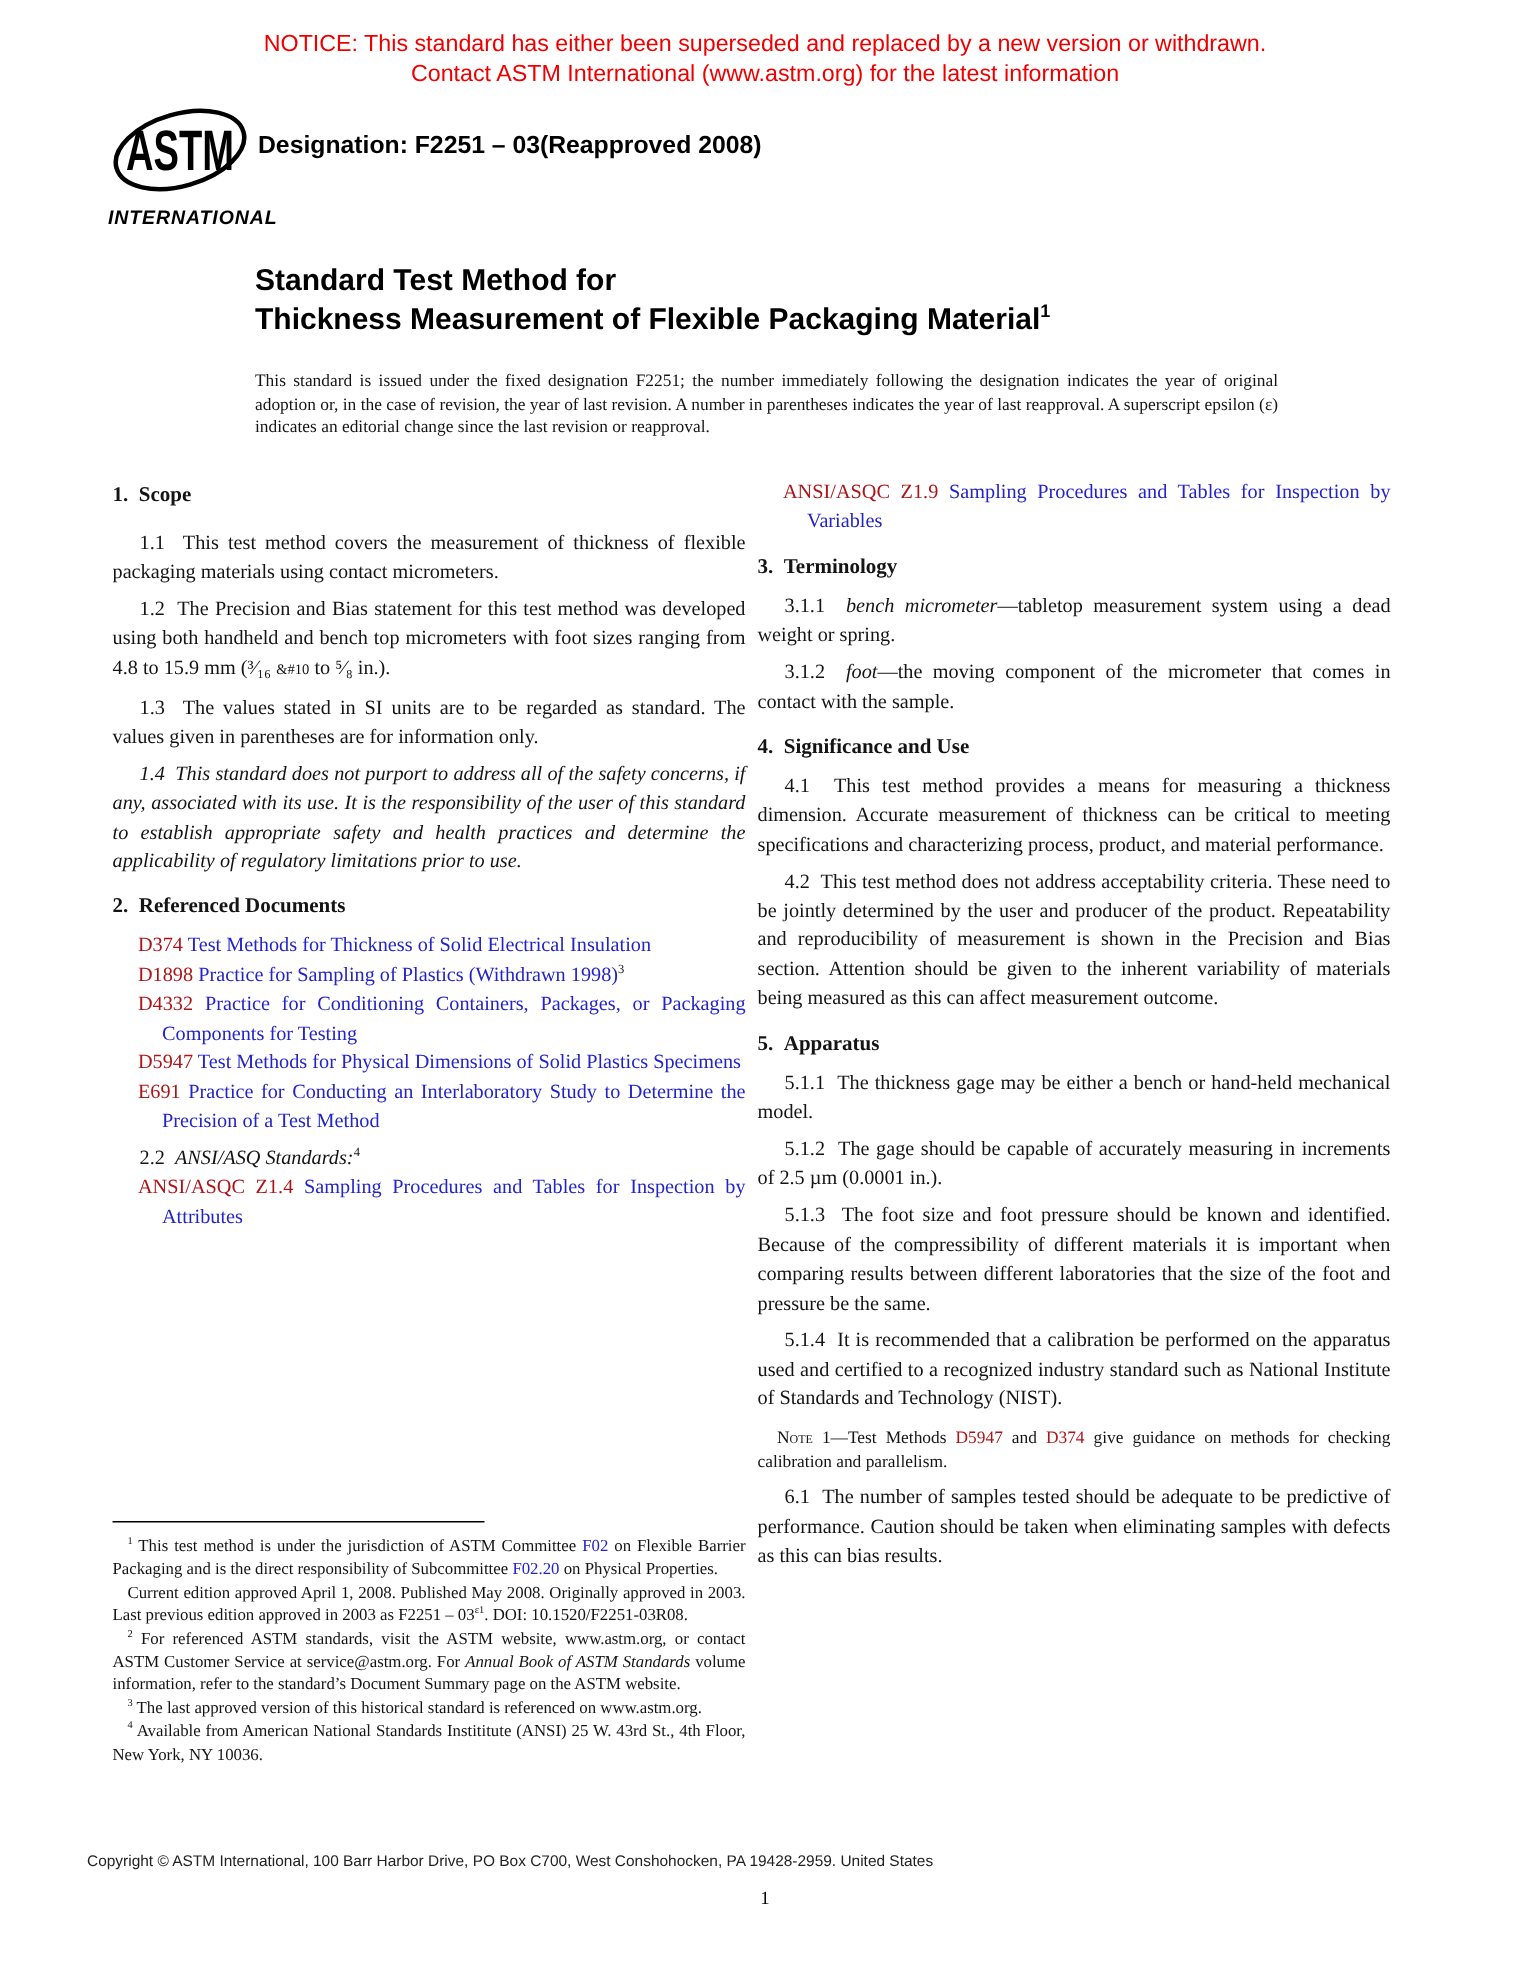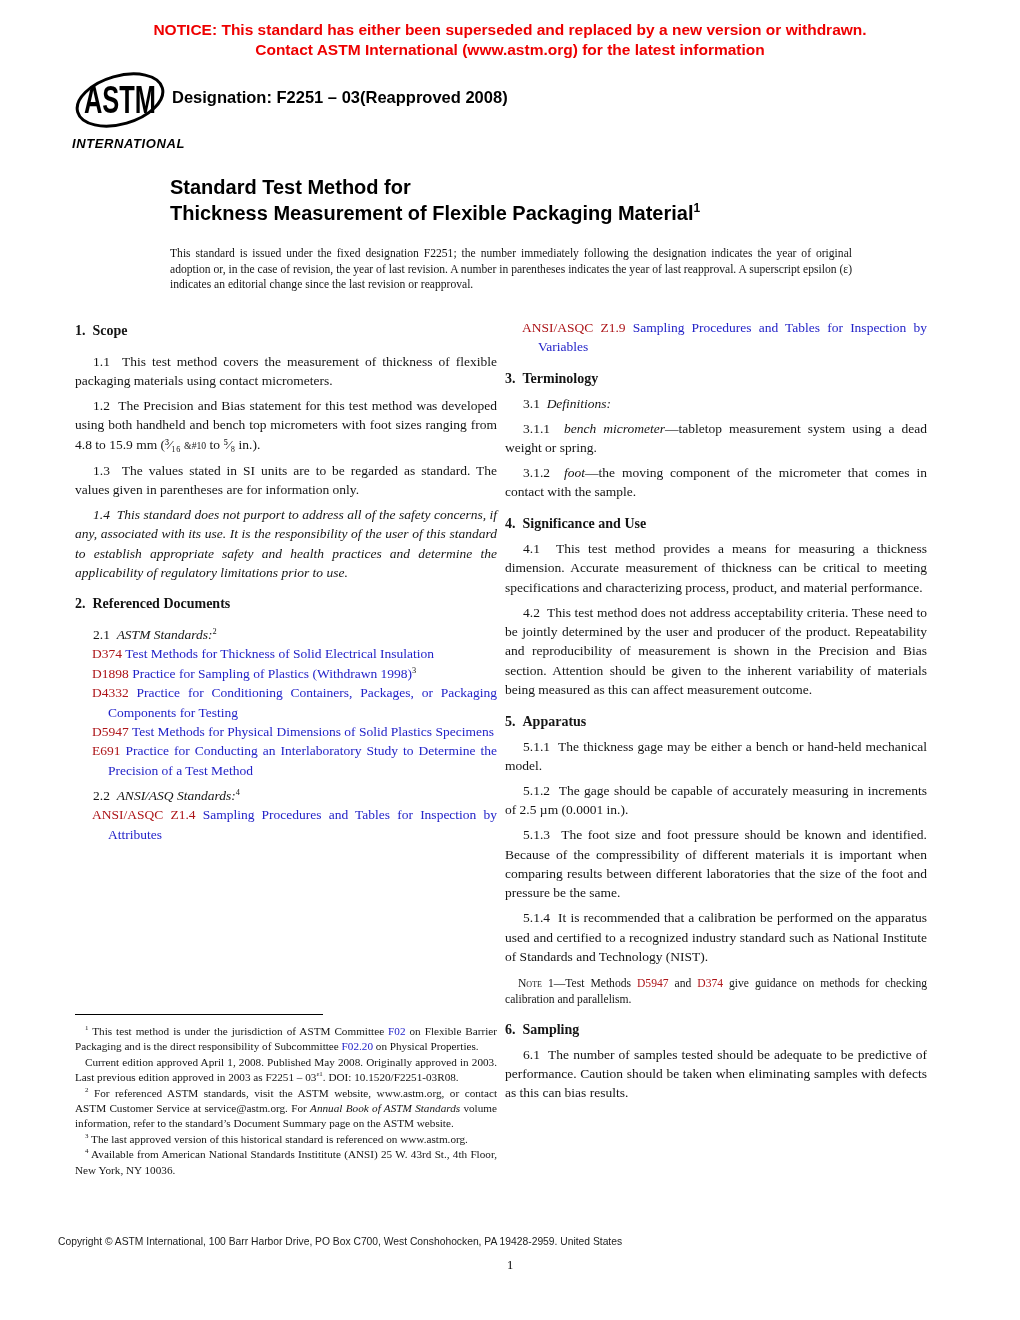--- a/index.html
+++ b/index.html
@@ -3,21 +3,21 @@
 <meta charset="utf-8">
 <style>
   html,body{margin:0;padding:0;background:#ffffff;}
   .page{
     position:relative;width:1020px;height:1320px;background:#ffffff;
     font-family:"Liberation Serif",serif;color:#141414;overflow:hidden;
   }
   
   .notice{
     position:absolute;top:20px;left:0;width:100%;text-align:center;
-    font-family:"Liberation Sans",sans-serif;font-weight:bold;
+    font-family:"Liberation Sans",sans-serif;font-weight:normal;
     font-size:15.5px;line-height:20px;color:var(--notice-red,#e80000);
   }
   
   .logo-wrap{position:absolute;top:66px;left:72px;width:100px;text-align:center;}
   .logo-sub{
     font-family:"Liberation Sans",sans-serif;font-weight:bold;font-style:italic;
     font-size:13px;letter-spacing:0.6px;color:#000;margin-top:-4px;text-align:left;
   }
   .designation{
     position:absolute;top:88px;left:172px;
@@ -96,21 +96,20 @@
   <div class="columns">
 
     <div class="col col-left">
       <h2 class="sec first">1.&nbsp;&nbsp;Scope</h2>
       <p class="body"><span>1.1&nbsp;&nbsp;This test method covers the measurement of thickness of flexible packaging materials using contact micrometers.</span></p>
       <p class="body"><span>1.2&nbsp;&nbsp;The Precision and Bias statement for this test method was developed using both handheld and bench top micrometers with foot sizes ranging from 4.8 to 15.9 mm (³⁄₁₆ </span><span class="seg-sm">&amp;#10</span><span> to ⁵⁄₈ in.).</span></p>
       <p class="body"><span>1.3&nbsp;&nbsp;The values stated in SI units are to be regarded as standard. The values given in parentheses are for information only.</span></p>
       <p class="body"><span class="seg-i">1.4&nbsp;&nbsp;This standard does not purport to address all of the safety concerns, if any, associated with its use. It is the responsibility of the user of this standard to establish appropriate safety and health practices and determine the applicability of regulatory limitations prior to use.</span></p>
 
       <h2 class="sec">2.&nbsp;&nbsp;Referenced Documents</h2>
-      <p class="body"><span>2.1&nbsp;&nbsp;</span><span class="seg-i">ASTM Standards:</span><span class="seg-sup">2</span></p>
       <p class="ref-item"><span class="seg-red">D374 </span><span class="seg-blue">Test Methods for Thickness of Solid Electrical Insulation</span></p>
       <p class="ref-item"><span class="seg-red">D1898 </span><span class="seg-blue">Practice for Sampling of Plastics (Withdrawn 1998)</span><span class="seg-sup">3</span></p>
       <p class="ref-item"><span class="seg-red">D4332 </span><span class="seg-blue">Practice for Conditioning Containers, Packages, or Packaging Components for Testing</span></p>
       <p class="ref-item"><span class="seg-red">D5947 </span><span class="seg-blue">Test Methods for Physical Dimensions of Solid Plastics Specimens</span></p>
       <p class="ref-item"><span class="seg-red">E691 </span><span class="seg-blue">Practice for Conducting an Interlaboratory Study to Determine the Precision of a Test Method</span></p>
       <p class="body"><span>2.2&nbsp;&nbsp;</span><span class="seg-i">ANSI/ASQ Standards:</span><span class="seg-sup">4</span></p>
       <p class="ref-item"><span class="seg-red">ANSI/ASQC Z1.4 </span><span class="seg-blue">Sampling Procedures and Tables for Inspection by Attributes</span></p>
 
       <div class="footnotes">
         <div class="fn-rule"></div>
@@ -119,36 +118,34 @@
         <p class="fn"><span class="seg-sup">2</span><span> For referenced ASTM standards, visit the ASTM website, www.astm.org, or contact ASTM Customer Service at service@astm.org. For </span><span class="seg-i">Annual Book of ASTM Standards</span><span> volume information, refer to the standard’s Document Summary page on the ASTM website.</span></p>
         <p class="fn"><span class="seg-sup">3</span><span> The last approved version of this historical standard is referenced on www.astm.org.</span></p>
         <p class="fn"><span class="seg-sup">4</span><span> Available from American National Standards Instititute (ANSI) 25 W. 43rd St., 4th Floor, New York, NY 10036.</span></p>
       </div>
     </div>
 
     <div class="col col-right">
       <p class="ref-item first-right"><span class="seg-red">ANSI/ASQC Z1.9 </span><span class="seg-blue">Sampling Procedures and Tables for Inspection by Variables</span></p>
 
       <h2 class="sec">3.&nbsp;&nbsp;Terminology</h2>
-      <p class="body"><span>3.1&nbsp;&nbsp;</span><span class="seg-i">Definitions:</span></p>
       <p class="body"><span>3.1.1&nbsp;&nbsp;</span><span class="seg-i">bench micrometer</span><span>—tabletop measurement system using a dead weight or spring.</span></p>
       <p class="body"><span>3.1.2&nbsp;&nbsp;</span><span class="seg-i">foot</span><span>—the moving component of the micrometer that comes in contact with the sample.</span></p>
 
       <h2 class="sec">4.&nbsp;&nbsp;Significance and Use</h2>
       <p class="body"><span>4.1&nbsp;&nbsp;This test method provides a means for measuring a thickness dimension. Accurate measurement of thickness can be critical to meeting specifications and characterizing process, product, and material performance.</span></p>
       <p class="body"><span>4.2&nbsp;&nbsp;This test method does not address acceptability criteria. These need to be jointly determined by the user and producer of the product. Repeatability and reproducibility of measurement is shown in the Precision and Bias section. Attention should be given to the inherent variability of materials being measured as this can affect measurement outcome.</span></p>
 
       <h2 class="sec">5.&nbsp;&nbsp;Apparatus</h2>
       <p class="body"><span>5.1.1&nbsp;&nbsp;The thickness gage may be either a bench or hand-held mechanical model.</span></p>
       <p class="body"><span>5.1.2&nbsp;&nbsp;The gage should be capable of accurately measuring in increments of 2.5 µm (0.0001 in.).</span></p>
       <p class="body"><span>5.1.3&nbsp;&nbsp;The foot size and foot pressure should be known and identified. Because of the compressibility of different materials it is important when comparing results between different laboratories that the size of the foot and pressure be the same.</span></p>
       <p class="body"><span>5.1.4&nbsp;&nbsp;It is recommended that a calibration be performed on the apparatus used and certified to a recognized industry standard such as National Institute of Standards and Technology (NIST).</span></p>
       <p class="note-para"><span class="seg-sc">Note</span><span> 1—Test Methods </span><span class="seg-red">D5947</span><span> and </span><span class="seg-red">D374</span><span> give guidance on methods for checking calibration and parallelism.</span></p>
 
-      <h2 class="sec">6.&nbsp;&nbsp;Sampling</h2>
       <p class="body"><span>6.1&nbsp;&nbsp;The number of samples tested should be adequate to be predictive of performance. Caution should be taken when eliminating samples with defects as this can bias results.</span></p>
     </div>
 
   </div>
 
   <div class="copyright">Copyright © ASTM International, 100 Barr Harbor Drive, PO Box C700, West Conshohocken, PA 19428-2959. United States</div>
   <div class="pagenum">1</div>
 
 </div>
 

